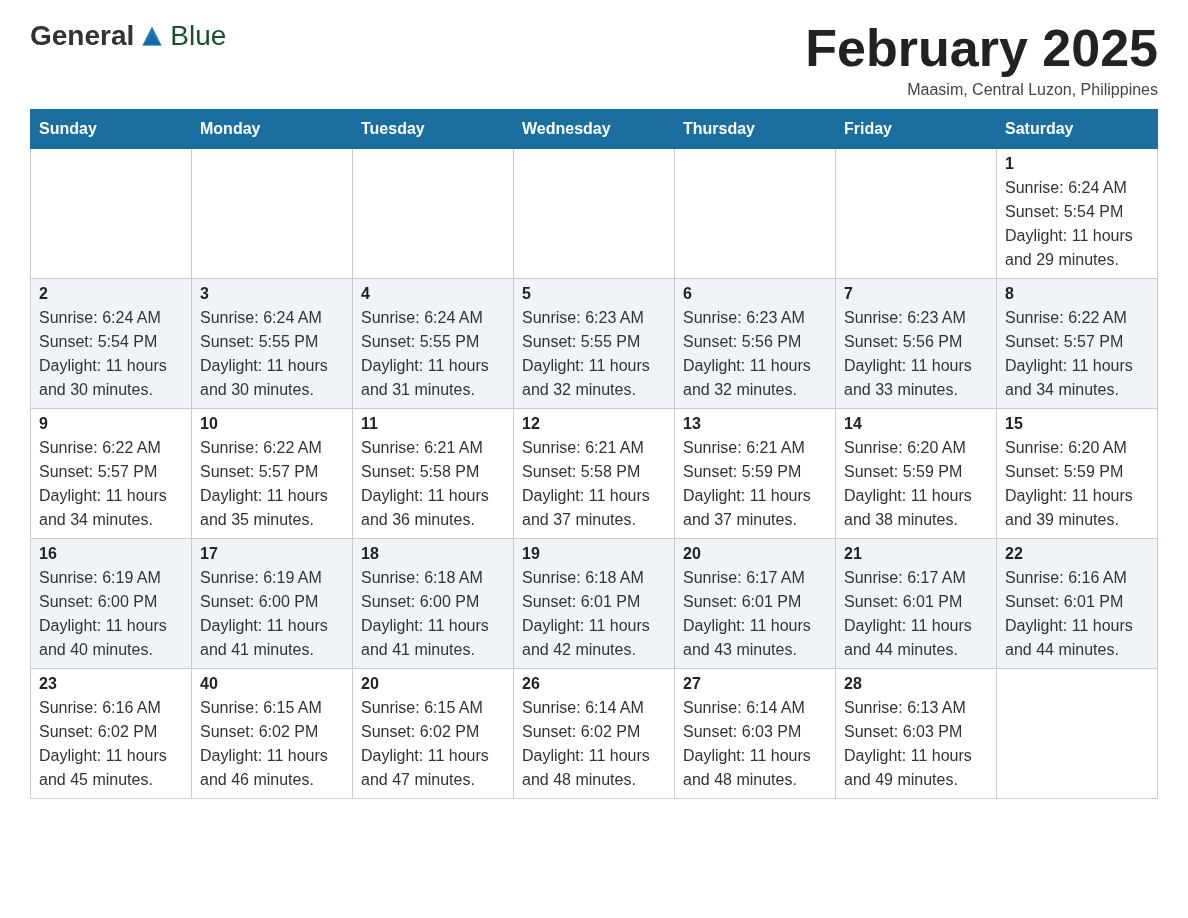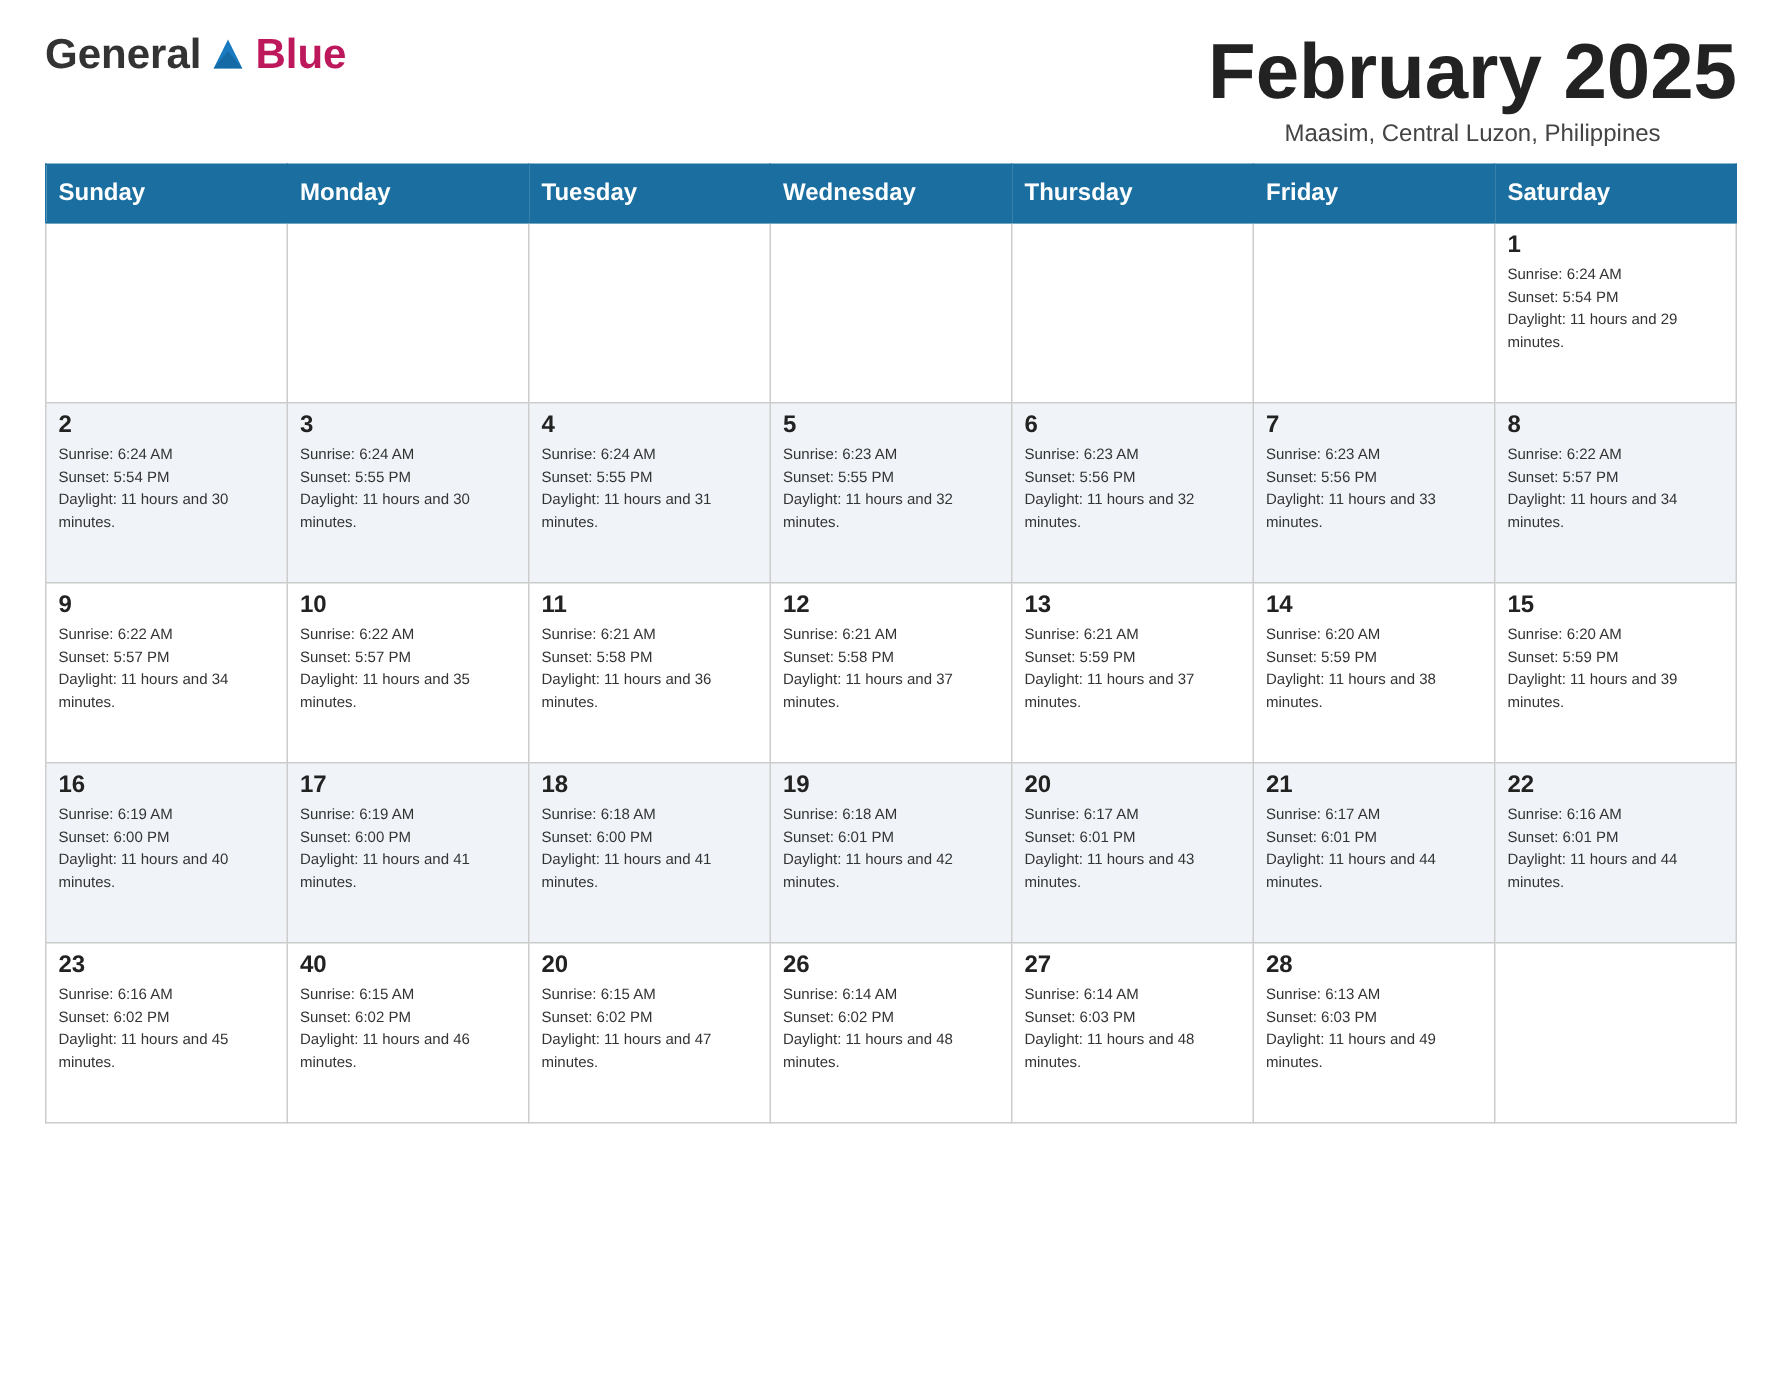--- a/index.html
+++ b/index.html
@@ -26,25 +26,25 @@
       font-weight: bold;
       color: #333;
     }
     .logo-icon {
       width: 32px;
       height: 32px;
       margin: 0 2px;
     }
     .logo-text-blue {
       font-size: 28px;
-      font-weight: bold;
-      color: #be185d;
+      font-weight: normal;
+      color: #14532d;
     }
     .title-block {
-      text-align: center;
+      text-align: right;
     }
     .month-year {
       font-size: 52px;
       font-weight: bold;
       color: #222;
       line-height: 1.1;
     }
     .location {
       font-size: 16px;
       color: #444;
@@ -78,21 +78,21 @@
     .calendar tr:nth-child(odd) td {
       background-color: #fff;
     }
     .day-num {
       font-size: 16px;
       font-weight: bold;
       color: #222;
       margin-bottom: 3px;
     }
     .day-info {
-      font-size: 10px;
+      font-size: 16px;
       color: #333;
       line-height: 1.5;
     }
     .empty-cell {
       background-color: #fff;
     }
   </style>
 </head>
 <body>
 

